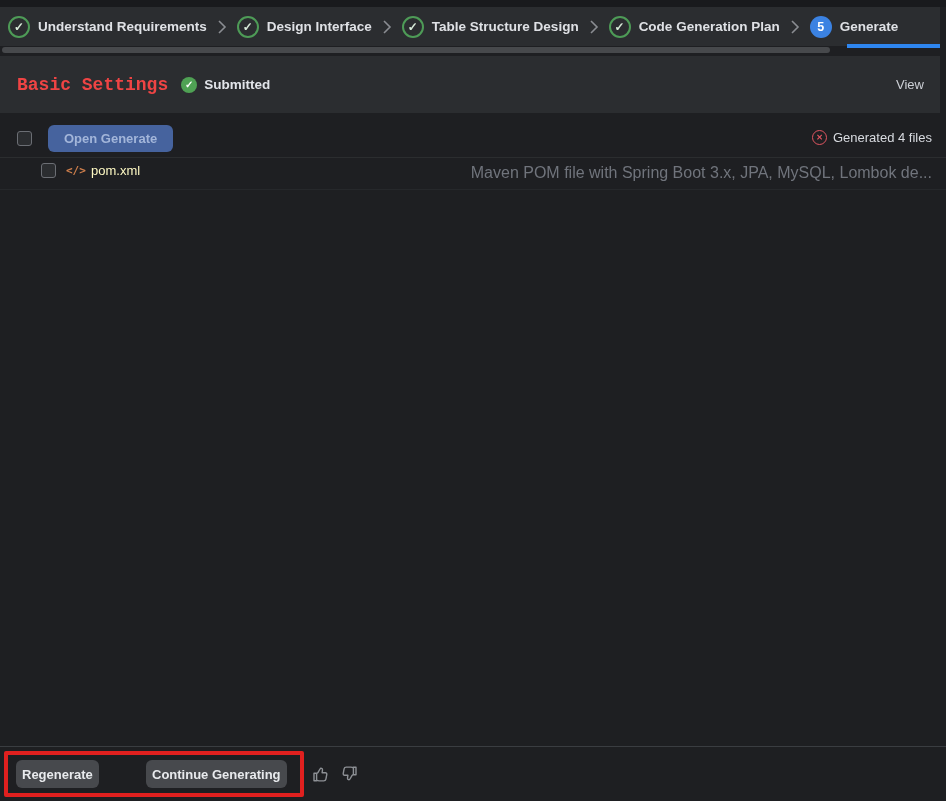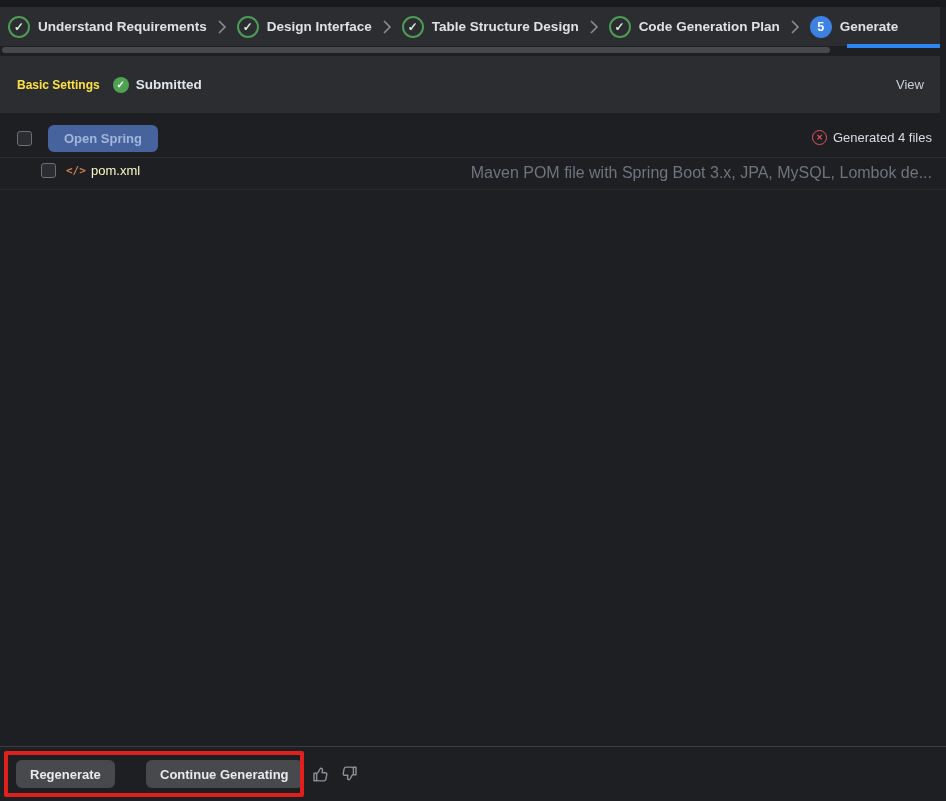--- a/index.html
+++ b/index.html
@@ -22,21 +22,21 @@
   .chevron { margin:0 10px; display:flex; align-items:center; }
 
   
   .h-scroll-thumb { position:absolute; left:2px; top:47px; width:828px; height:6px;
                     background:#47494c; border-radius:3px; }
   .active-underline { position:absolute; top:44px; right:6px; width:93px; height:4px; background:#2e86f0; }
 
   
   .section-band { position:absolute; left:0; top:56px; width:940px; height:57px; background:#2b2d30;
                   display:flex; align-items:center; padding:0 16px 0 17px; }
-  .section-title { color:#fde047; font-size:12px; font-weight:bold; }
+  .section-title { color:#ef4444; font-size:18px; font-weight:bold;font-family:Liberation Mono, monospace; }
   .badge-circle { width:16px; height:16px; border-radius:50%; background:#4fa154; color:#ffffff;
                   font-size:10px; font-weight:bold; display:flex; align-items:center; justify-content:center;
                   margin-left:13px; }
   .section-status { color:#e2e5ea; font-size:13.5px; font-weight:bold; margin-left:7px; }
   .section-spacer { flex:1; }
   .view-link { color:#cdd0d6; font-size:13px; cursor:pointer; }
 
   
   .checkbox { position:absolute; width:15px; height:15px; border:1.5px solid #6b6e74; border-radius:3px;
               background:#2b2d30; cursor:pointer; }
@@ -58,21 +58,21 @@
                font-family:"DejaVu Sans Mono", monospace; }
   .file-name { position:absolute; left:91px; top:163px; color:#fef9c3; font-size:13px; }
   .file-desc { position:absolute; right:14px; top:164px; color:#70747c; font-size:16px; }
 
   
   .footer-divider { position:absolute; left:0; top:746px; width:946px; height:1px; background:#3a3d41; }
   .annotation-box { position:absolute; left:4px; top:751px; width:300px; height:46px;
                     border:4px solid #e0201f; border-radius:2px; pointer-events:none; }
   .footer-btn { position:absolute; top:760px; height:28px; background:#47494d; border:none; border-radius:6px;
                 color:#e8eaed; font-family:"Liberation Sans", sans-serif; font-size:13px; font-weight:bold;
-                padding:0 14px; cursor:pointer; }
+                padding:0 6px; cursor:pointer; }
   .regen-btn { left:16px; }
   .continue-btn { left:146px; }
   .thumb-icon { position:absolute; top:764px; width:20px; height:20px; cursor:pointer; color:#8d9095; }
   .thumb-up { left:311px; }
   .thumb-down { left:339px; transform:rotate(180deg); }
   .thumb-icon svg { width:20px; height:20px; stroke:#8d9095; fill:none; stroke-width:1.4; stroke-linejoin:round; stroke-linecap:round; }
 </style>
 </head>
 <body>
 
@@ -143,21 +143,21 @@
     <span class="section-title">Basic Settings</span>
     <span class="badge-circle">
         <span>✓</span>
       </span>
     <span class="section-status">Submitted</span>
     <span class="section-spacer"></span>
     <span class="view-link">View</span>
   </div>
 
   <div class="checkbox cb-1"></div>
-  <button class="open-project-btn">Open Spring</button>
+  <button class="open-project-btn">Open Generate</button>
   <div class="generated-group">
     <span class="error-circle">
         <span>✕</span>
       </span>
     <span class="generated-text">Generated 4 files</span>
   </div>
 
   <div class="divider-row-1"></div>
 
   <div class="checkbox cb-2"></div>

